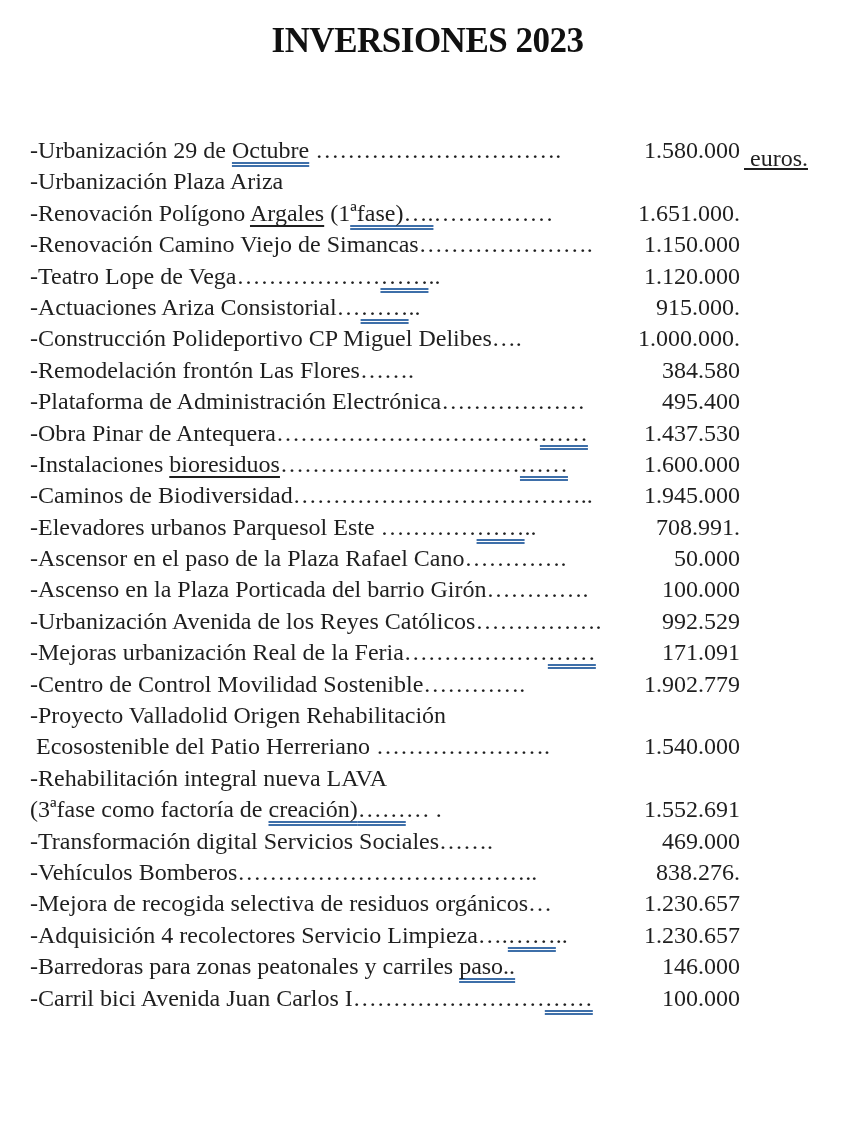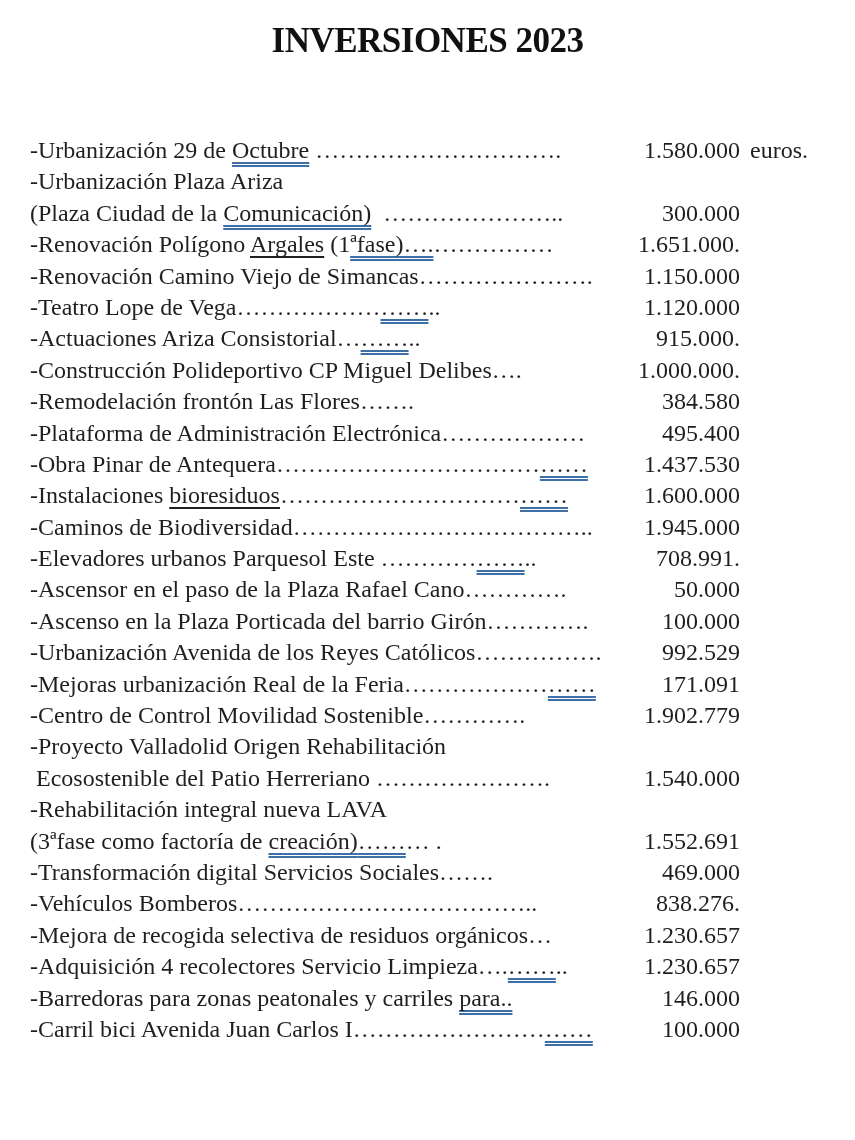--- a/index.html
+++ b/index.html
@@ -38,22 +38,23 @@
     white-space: pre;
   }
   .amount {
     position: absolute;
     right: 4px;
     top: 0;
   }
   .suffix {
     position: absolute;
     left: 100%;
-    top: 0;
+    top: 8px;
     white-space: pre;
+    text-decoration: underline;
   }
   .u-blue {
     text-decoration-line: underline;
     text-decoration-style: double;
     text-decoration-color: #3e6fa9;
     text-decoration-thickness: 1.5px;
     text-underline-offset: 4px;
     text-decoration-skip-ink: none;
   }
   .u-red {
@@ -67,21 +68,20 @@
   }
 </style>
 </head>
 <body>
 
 <div class="page">
   <h1 class="title">INVERSIONES 2023</h1>
   <div class="lines">
       <div class="doc-line"><span class="label"><span>-Urbanización 29 de </span><span class="u-blue">Octubre</span><span> </span><span>…………………………</span><span>.</span></span><span class="amount">1.580.000</span><span class="suffix"> euros.</span></div>
       <div class="doc-line"><span class="label"><span>-Urbanización Plaza Ariza</span></span></div>
-      <div class="doc-line"><span class="label"><span>(Plaza Ciudad de la </span><span class="u-blue">Comunicación)</span><span>  </span><span>…………………</span><span>..</span></span><span class="amount">300.000</span></div>
       <div class="doc-line"><span class="label"><span>-Renovación Polígono </span><span class="u-red">Argales</span><span> (1</span><span class="u-blue">ªfase)….</span><span>……………</span></span><span class="amount">1.651.000.</span></div>
       <div class="doc-line"><span class="label"><span>-Renovación Camino Viejo de Simancas</span><span>…………………</span><span>.</span></span><span class="amount">1.150.000</span></div>
       <div class="doc-line"><span class="label"><span>-Teatro Lope de Vega</span><span>………………</span><span class="u-blue">……</span><span>..</span></span><span class="amount">1.120.000</span></div>
       <div class="doc-line"><span class="label"><span>-Actuaciones Ariza Consistorial</span><span>…</span><span class="u-blue">……</span><span>..</span></span><span class="amount">915.000.</span></div>
       <div class="doc-line"><span class="label"><span>-Construcción Polideportivo CP Miguel Delibes</span><span>…</span><span>.</span></span><span class="amount">1.000.000.</span></div>
       <div class="doc-line"><span class="label"><span>-Remodelación frontón Las Flores</span><span>……</span><span>.</span></span><span class="amount">384.580</span></div>
       <div class="doc-line"><span class="label"><span>-Plataforma de Administración Electrónica</span><span>………………</span></span><span class="amount">495.400</span></div>
       <div class="doc-line"><span class="label"><span>-Obra Pinar de Antequera</span><span>……………………………</span><span class="u-blue">……</span></span><span class="amount">1.437.530</span></div>
       <div class="doc-line"><span class="label"><span>-Instalaciones </span><span class="u-red">bioresiduos</span><span>…………………………</span><span class="u-blue">……</span></span><span class="amount">1.600.000</span></div>
       <div class="doc-line"><span class="label"><span>-Caminos de Biodiversidad</span><span>………………………………</span><span>..</span></span><span class="amount">1.945.000</span></div>
@@ -92,16 +92,16 @@
       <div class="doc-line"><span class="label"><span>-Mejoras urbanización Real de la Feria</span><span>………………</span><span class="u-blue">……</span></span><span class="amount">171.091</span></div>
       <div class="doc-line"><span class="label"><span>-Centro de Control Movilidad Sostenible</span><span>…………</span><span>.</span></span><span class="amount">1.902.779</span></div>
       <div class="doc-line"><span class="label"><span>-Proyecto Valladolid Origen Rehabilitación</span></span></div>
       <div class="doc-line"><span class="label"><span> Ecosostenible del Patio Herreriano </span><span>…………………</span><span>.</span></span><span class="amount">1.540.000</span></div>
       <div class="doc-line"><span class="label"><span>-Rehabilitación integral nueva LAVA</span></span></div>
       <div class="doc-line"><span class="label"><span>(3ªfase como factoría de </span><span class="u-blue">creación)</span><span class="u-blue">……</span><span>…</span><span> .</span></span><span class="amount">1.552.691</span></div>
       <div class="doc-line"><span class="label"><span>-Transformación digital Servicios Sociales</span><span>……</span><span>.</span></span><span class="amount">469.000</span></div>
       <div class="doc-line"><span class="label"><span>-Vehículos Bomberos</span><span>………………………………</span><span>..</span></span><span class="amount">838.276.</span></div>
       <div class="doc-line"><span class="label"><span>-Mejora de recogida selectiva de residuos orgánicos</span><span>…</span></span><span class="amount">1.230.657</span></div>
       <div class="doc-line"><span class="label"><span>-Adquisición 4 recolectores Servicio Limpieza</span><span>….</span><span class="u-blue">……</span><span>..</span></span><span class="amount">1.230.657</span></div>
-      <div class="doc-line"><span class="label"><span>-Barredoras para zonas peatonales y carriles </span><span class="u-blue">para..</span></span><span class="amount">146.000</span></div>
+      <div class="doc-line"><span class="label"><span>-Barredoras para zonas peatonales y carriles </span><span class="u-blue">paso..</span></span><span class="amount">146.000</span></div>
       <div class="doc-line"><span class="label"><span>-Carril bici Avenida Juan Carlos I</span><span>……………………</span><span class="u-blue">……</span></span><span class="amount">100.000</span></div>
     </div>
 </div>
 
 </body></html>

